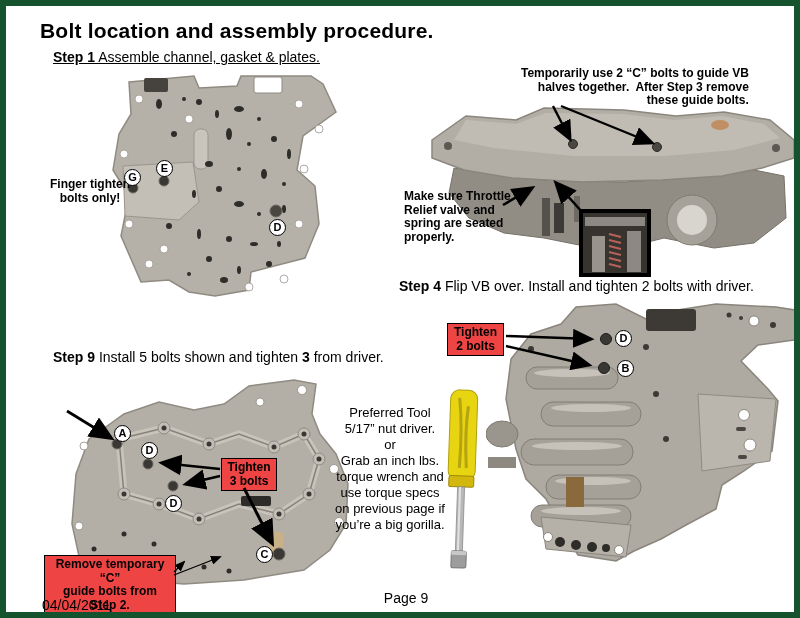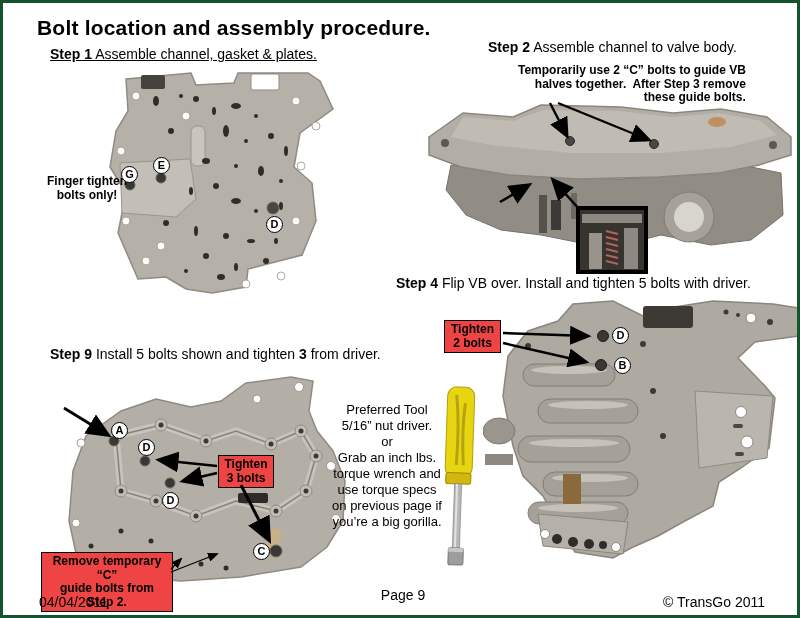--- a/index.html
+++ b/index.html
@@ -1,19 +1,19 @@
 <!DOCTYPE html>
 <html><head>
 <meta charset="utf-8">
 <style>
   html,body{margin:0;padding:0;background:#e9e9e9;}
   .page{
     position:relative;width:800px;height:618px;background:#ffffff;
     font-family:"Liberation Sans","DejaVu Sans",sans-serif;color:#000;
-    overflow:hidden;border:3px solid #14532d;box-sizing:border-box;
+    overflow:hidden;border:6px solid #14532d;box-sizing:border-box;
   }
   .abs{position:absolute;}
   .title{font-size:21px;font-weight:bold;letter-spacing:.2px;}
   .heading{font-size:14px;white-space:nowrap;}
   .heading b{font-weight:bold;}
   .callout{font-size:12px;font-weight:bold;line-height:13.5px;white-space:pre-wrap;}
   .note-center{text-align:center;}
   .labelbox{
     background:#ef4444;border:1.6px solid #000;font-size:12px;font-weight:bold;
     line-height:13.5px;text-align:center;white-space:pre-wrap;padding:2px 5px;box-sizing:border-box;
@@ -30,23 +30,22 @@
 </style>
 </head>
 <body>
 
 <div class="page">
 
   <div class="abs title" style="left:34px;top:13px;">Bolt location and assembly procedure.</div>
 
   <div class="abs heading" style="left:47px;top:43px;text-decoration:underline;"><b>Step 1</b><span> Assemble channel, gasket &amp; plates.</span></div>
 
-  <div class="abs heading" style="left:485px;top:36px;"><b>Step 2</b><span> Assemble channel to valve body.</span></div>
-
-  <div class="abs heading" style="left:393px;top:272px;"><b>Step 4</b><span> Flip VB over. Install and tighten 5 bolts with driver.</span></div>
+
+  <div class="abs heading" style="left:393px;top:272px;"><b>Step 4</b><span> Flip VB over. Install and tighten 2 bolts with driver.</span></div>
 
   <div class="abs heading" style="left:47px;top:343px;"><b>Step 9</b><span> Install 5 bolts shown and tighten </span><b>3</b><span> from driver.</span></div>
 
   <svg class="abs" style="left:93px;top:68px;" width="240" height="225" viewBox="0 0 240 225">
     <polygon points="30,8 95,2 100,14 138,12 142,2 212,2 224,10 237,38 204,62 198,96 216,112 220,150 206,184 152,198 150,216 116,222 90,218 70,206 42,208 22,162 30,122 14,96 20,60 32,40" fill="#b5b1a8" stroke="#8f8b82" stroke-width="1.5"></polygon>
     <rect x="45" y="4" width="24" height="14" rx="2" fill="#46433f"></rect>
     <rect x="155" y="3" width="28" height="16" rx="2" fill="#ffffff" stroke="#8f8b82"></rect>
     <polygon points="24,92 94,88 100,128 80,146 26,142" fill="#c3bfb6" stroke="#9a968d"></polygon>
     <rect x="95" y="55" width="14" height="40" rx="6" fill="#c9c5bc" stroke="#9a968d"></rect>
     <g fill="#2f2d2a">
@@ -238,28 +237,32 @@
       <rect x="15" y="165" width="15" height="17" rx="2" fill="#9d9d9d" stroke="#767676"></rect>
       <rect x="15" y="165" width="15" height="4" fill="#c8c8c8"></rect>
     </g>
   </svg>
 
   <div class="abs callout note-center" style="left:36px;top:172px;width:96px;">Finger tighten
 bolts only!</div>
   <div class="abs callout" style="left:515px;top:61px;text-align:right;">Temporarily use 2 “C” bolts to guide VB
 halves together.  After Step 3 remove
 these guide bolts.</div>
+  <div class="abs callout" style="left:398px;top:184px;width:110px;">Make sure Throttle
+Relief valve and
+spring are seated
+properly.</div>
   <div class="abs labelbox" style="left:441px;top:317px;width:57px;">Tighten
 2 bolts</div>
   <div class="abs labelbox" style="left:215px;top:452px;width:56px;">Tighten
 3 bolts</div>
   <div class="abs labelbox" style="left:38px;top:549px;width:132px;text-align:center;">Remove temporary “C”
 guide bolts from Step 2.</div>
   <div class="abs tooltext" style="left:325px;top:399px;width:118px;">Preferred Tool
-5/16” nut driver.
+5/17” nut driver.
 or
 Grab an inch lbs.
 torque wrench and
 use torque specs
 on previous page if
 you’re a big gorilla.</div>
 
   <div class="marker" style="left:118px;top:163px;">G</div>
   <div class="marker" style="left:150px;top:154px;">E</div>
   <div class="marker" style="left:263px;top:213px;">D</div>
@@ -288,15 +291,14 @@
     <line x1="61" y1="405" x2="105" y2="432" stroke="#000" stroke-width="2.8" marker-end="url(#ah)"></line>
     <line x1="214" y1="463" x2="156" y2="457" stroke="#000" stroke-width="2.6" marker-end="url(#ah)"></line>
     <line x1="214" y1="470" x2="180" y2="478" stroke="#000" stroke-width="2.6" marker-end="url(#ah)"></line>
     <line x1="238" y1="482" x2="266" y2="537" stroke="#000" stroke-width="3" marker-end="url(#ah)"></line>
     <line x1="168" y1="566" x2="178" y2="556" stroke="#000" stroke-width="1.3" marker-end="url(#ahs)"></line>
     <line x1="168" y1="569" x2="214" y2="551" stroke="#000" stroke-width="1.3" marker-end="url(#ahs)"></line>
   </svg>
 
   <div class="abs footer" style="left:36px;top:591px;">04/04/2011</div>
   <div class="abs footer" style="left:350px;top:584px;width:100px;text-align:center;">Page 9</div>
-  <div class="abs footer" style="left:566px;top:591px;width:196px;text-align:right;">© TransGo 2011</div>
 
 </div>
 
 </body></html>

